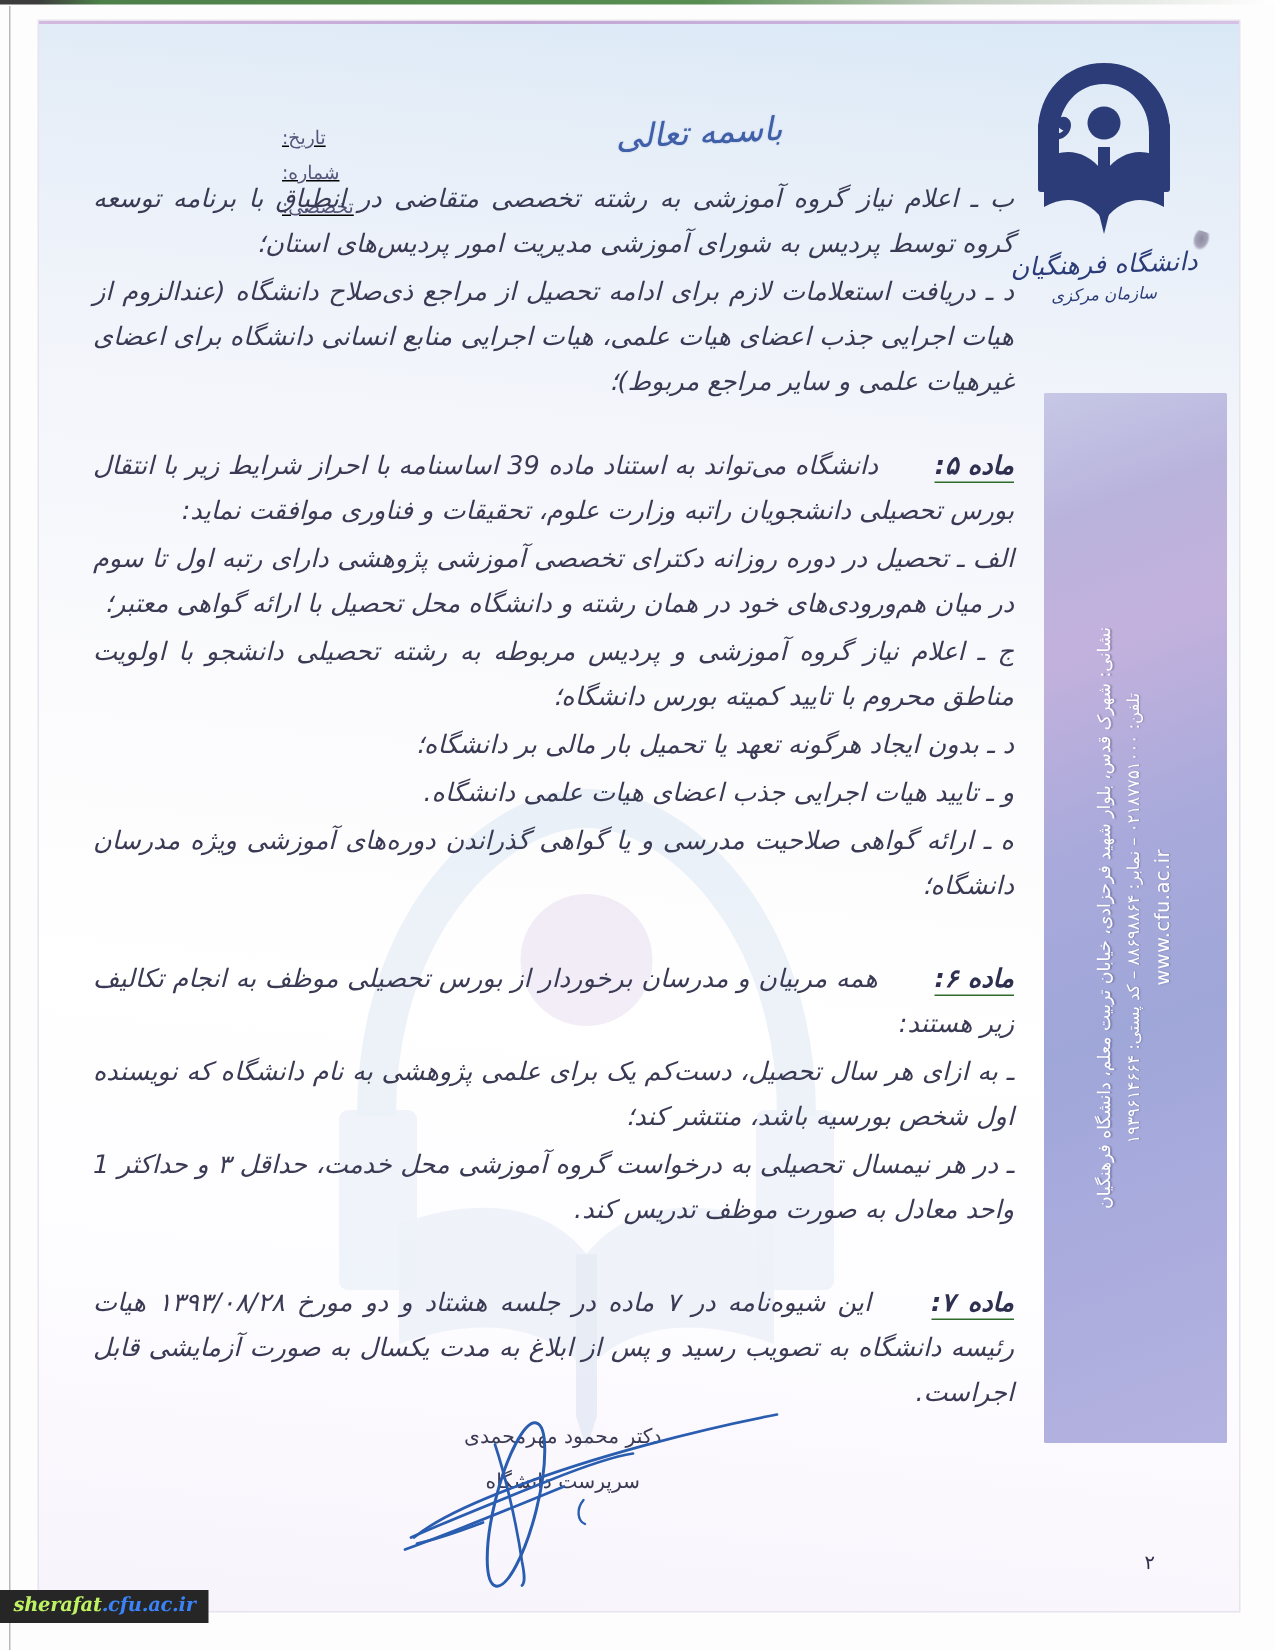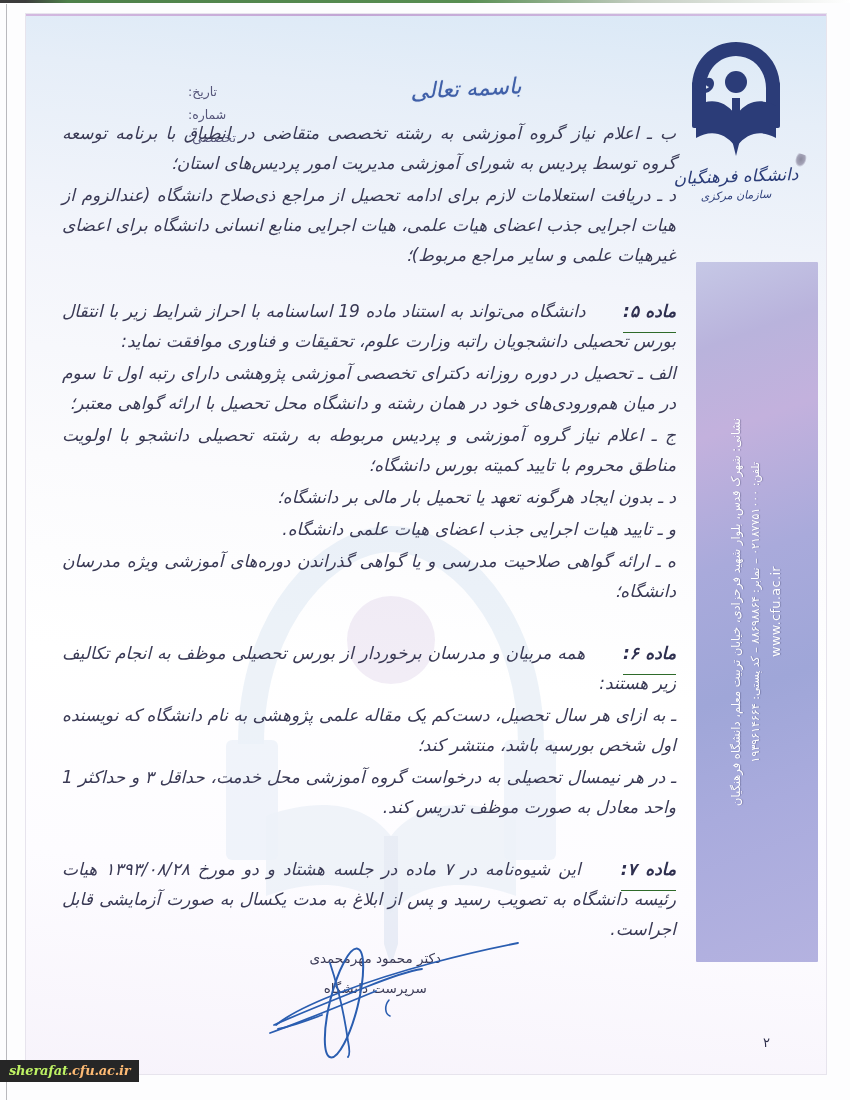--- a/index.html
+++ b/index.html
@@ -80,20 +80,21 @@
     text-shadow: 0 0 1px rgba(63,95,168,.45);
   }
 
   .form-fields {
     position: absolute;
     right: 528px;
     top: 66px;
     width: 110px;
     text-align: left;
     direction: rtl;
+    text-decoration: underline;
   }
   .form-fields .ff {
     color: #56567a;
     font-size: 12.5px;
     line-height: 23px;
     white-space: nowrap;
   }
 
   
   .logo-block {
@@ -187,21 +188,21 @@
     line-height: 30px;
     margin: 0 0 2px 0;
     text-align: justify;
     text-justify: inter-word;
     font-style: italic;
   }
   .para .lead {
     color: #2f3050;
     font-weight: bold;
     border-bottom: 1.5px solid #2f6b2a;
-    padding-bottom: 11px;
+    padding-bottom: 0;
     margin-left: 32px;
   }
   .spacer-md { height: 24px; }
   .spacer-lg { height: 30px; }
 
   
   .sign-area {
     position: absolute;
     right: 150px;
     left: 36px;
@@ -245,21 +246,21 @@
     padding: 3px 9px 4px 9px;
     direction: ltr;
     font-family: "DejaVu Serif", "Liberation Serif", serif;
     font-size: 13px;
     font-weight: bold;
     font-style: italic;
     letter-spacing: -.2px;
     white-space: nowrap;
   }
   .url-badge .u1 { color: #bef264; }
-  .url-badge .u2 { color: #fdba74; }
+  .url-badge .u2 { color: #3b82f6; }
 
   .ink-dot {
     position: absolute;
     left: 355px;
     bottom: 56px;
     width: 16px; height: 20px;
     pointer-events: none;
   }
 </style>
 </head>
@@ -319,31 +320,31 @@
       </div>
     </div>
 
     <div class="body-col">
 
       <p class="para">ب ـ اعلام نیاز گروه آموزشی به رشته تخصصی متقاضی در انطباق با برنامه توسعه گروه توسط پردیس به شورای آموزشی مدیریت امور پردیس‌های استان؛</p>
       <p class="para">د ـ دریافت استعلامات لازم برای ادامه تحصیل از مراجع ذی‌صلاح دانشگاه (عندالزوم از هیات اجرایی جذب اعضای هیات علمی، هیات اجرایی منابع انسانی دانشگاه برای اعضای غیرهیات علمی و سایر مراجع مربوط)؛</p>
 
       <div class="spacer-md"></div>
 
-      <p class="para"><span class="lead">ماده ۵:</span> <span>دانشگاه می‌تواند به استناد ماده 19 اساسنامه با احراز شرایط زیر با انتقال بورس تحصیلی دانشجویان راتبه وزارت علوم، تحقیقات و فناوری موافقت نماید:</span></p>
+      <p class="para"><span class="lead">ماده ۵:</span> <span>دانشگاه می‌تواند به استناد ماده 39 اساسنامه با احراز شرایط زیر با انتقال بورس تحصیلی دانشجویان راتبه وزارت علوم، تحقیقات و فناوری موافقت نماید:</span></p>
       <p class="para">الف ـ تحصیل در دوره روزانه دکترای تخصصی آموزشی پژوهشی دارای رتبه اول تا سوم در میان هم‌ورودی‌های خود در همان رشته و دانشگاه محل تحصیل با ارائه گواهی معتبر؛</p>
       <p class="para">ج ـ اعلام نیاز گروه آموزشی و پردیس مربوطه به رشته تحصیلی دانشجو با اولویت مناطق محروم با تایید کمیته بورس دانشگاه؛</p>
       <p class="para">د ـ بدون ایجاد هرگونه تعهد یا تحمیل بار مالی بر دانشگاه؛</p>
       <p class="para">و ـ تایید هیات اجرایی جذب اعضای هیات علمی دانشگاه.</p>
       <p class="para">ه ـ ارائه گواهی صلاحیت مدرسی و یا گواهی گذراندن دوره‌های آموزشی ویژه مدرسان دانشگاه؛</p>
 
       <div class="spacer-lg"></div>
 
       <p class="para"><span class="lead">ماده ۶:</span> <span>همه مربیان و مدرسان برخوردار از بورس تحصیلی موظف به انجام تکالیف زیر هستند:</span></p>
-      <p class="para">ـ به ازای هر سال تحصیل، دست‌کم یک مقاله علمی پژوهشی به نام دانشگاه که نویسنده اول شخص بورسیه باشد، منتشر کند؛</p>
+      <p class="para">ـ به ازای هر سال تحصیل، دست‌کم یک برای علمی پژوهشی به نام دانشگاه که نویسنده اول شخص بورسیه باشد، منتشر کند؛</p>
       <p class="para">ـ در هر نیمسال تحصیلی به درخواست گروه آموزشی محل خدمت، حداقل ۳ و حداکثر 1 واحد معادل به صورت موظف تدریس کند.</p>
 
       <div class="spacer-lg"></div>
 
       <p class="para"><span class="lead">ماده ۷:</span> <span>این شیوه‌نامه در ۷ ماده در جلسه هشتاد و دو مورخ ۱۳۹۳/۰۸/۲۸ هیات رئیسه دانشگاه به تصویب رسید و پس از ابلاغ به مدت یکسال به صورت آزمایشی قابل اجراست.</span></p>
     </div>
 
     <div class="sign-area">
       <div class="sign-lines">
         <div>دکتر محمود مهرمحمدی</div>

